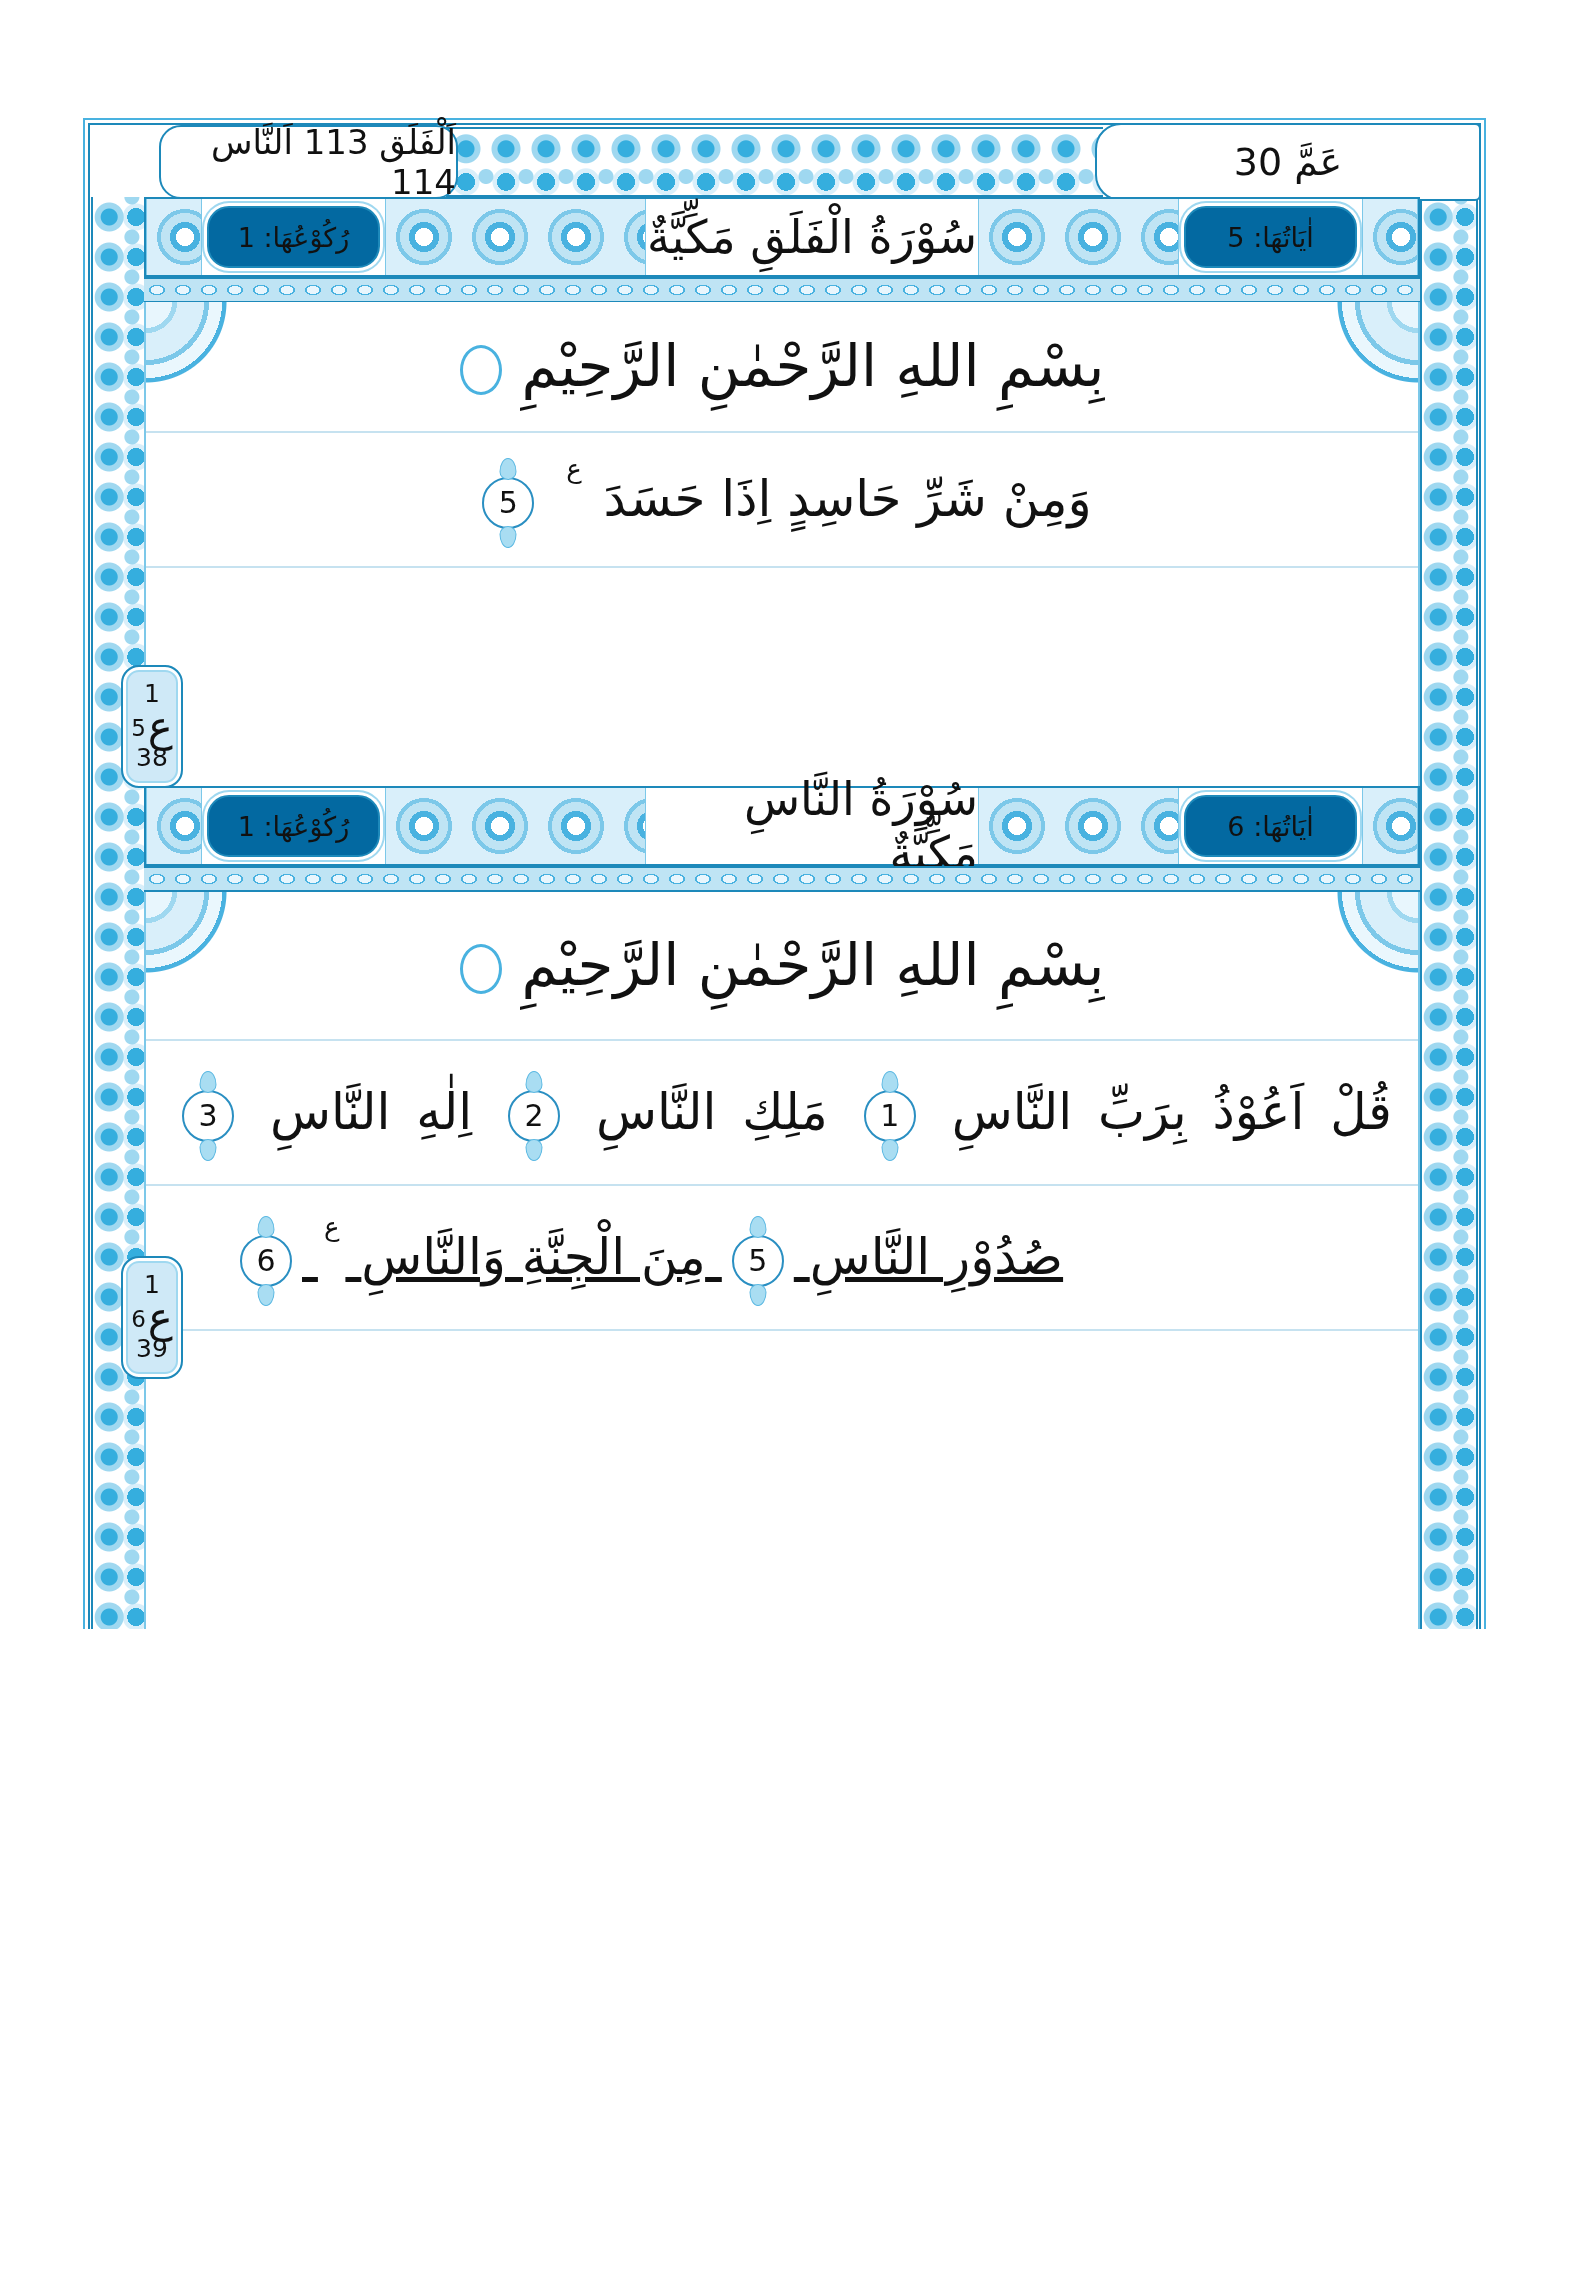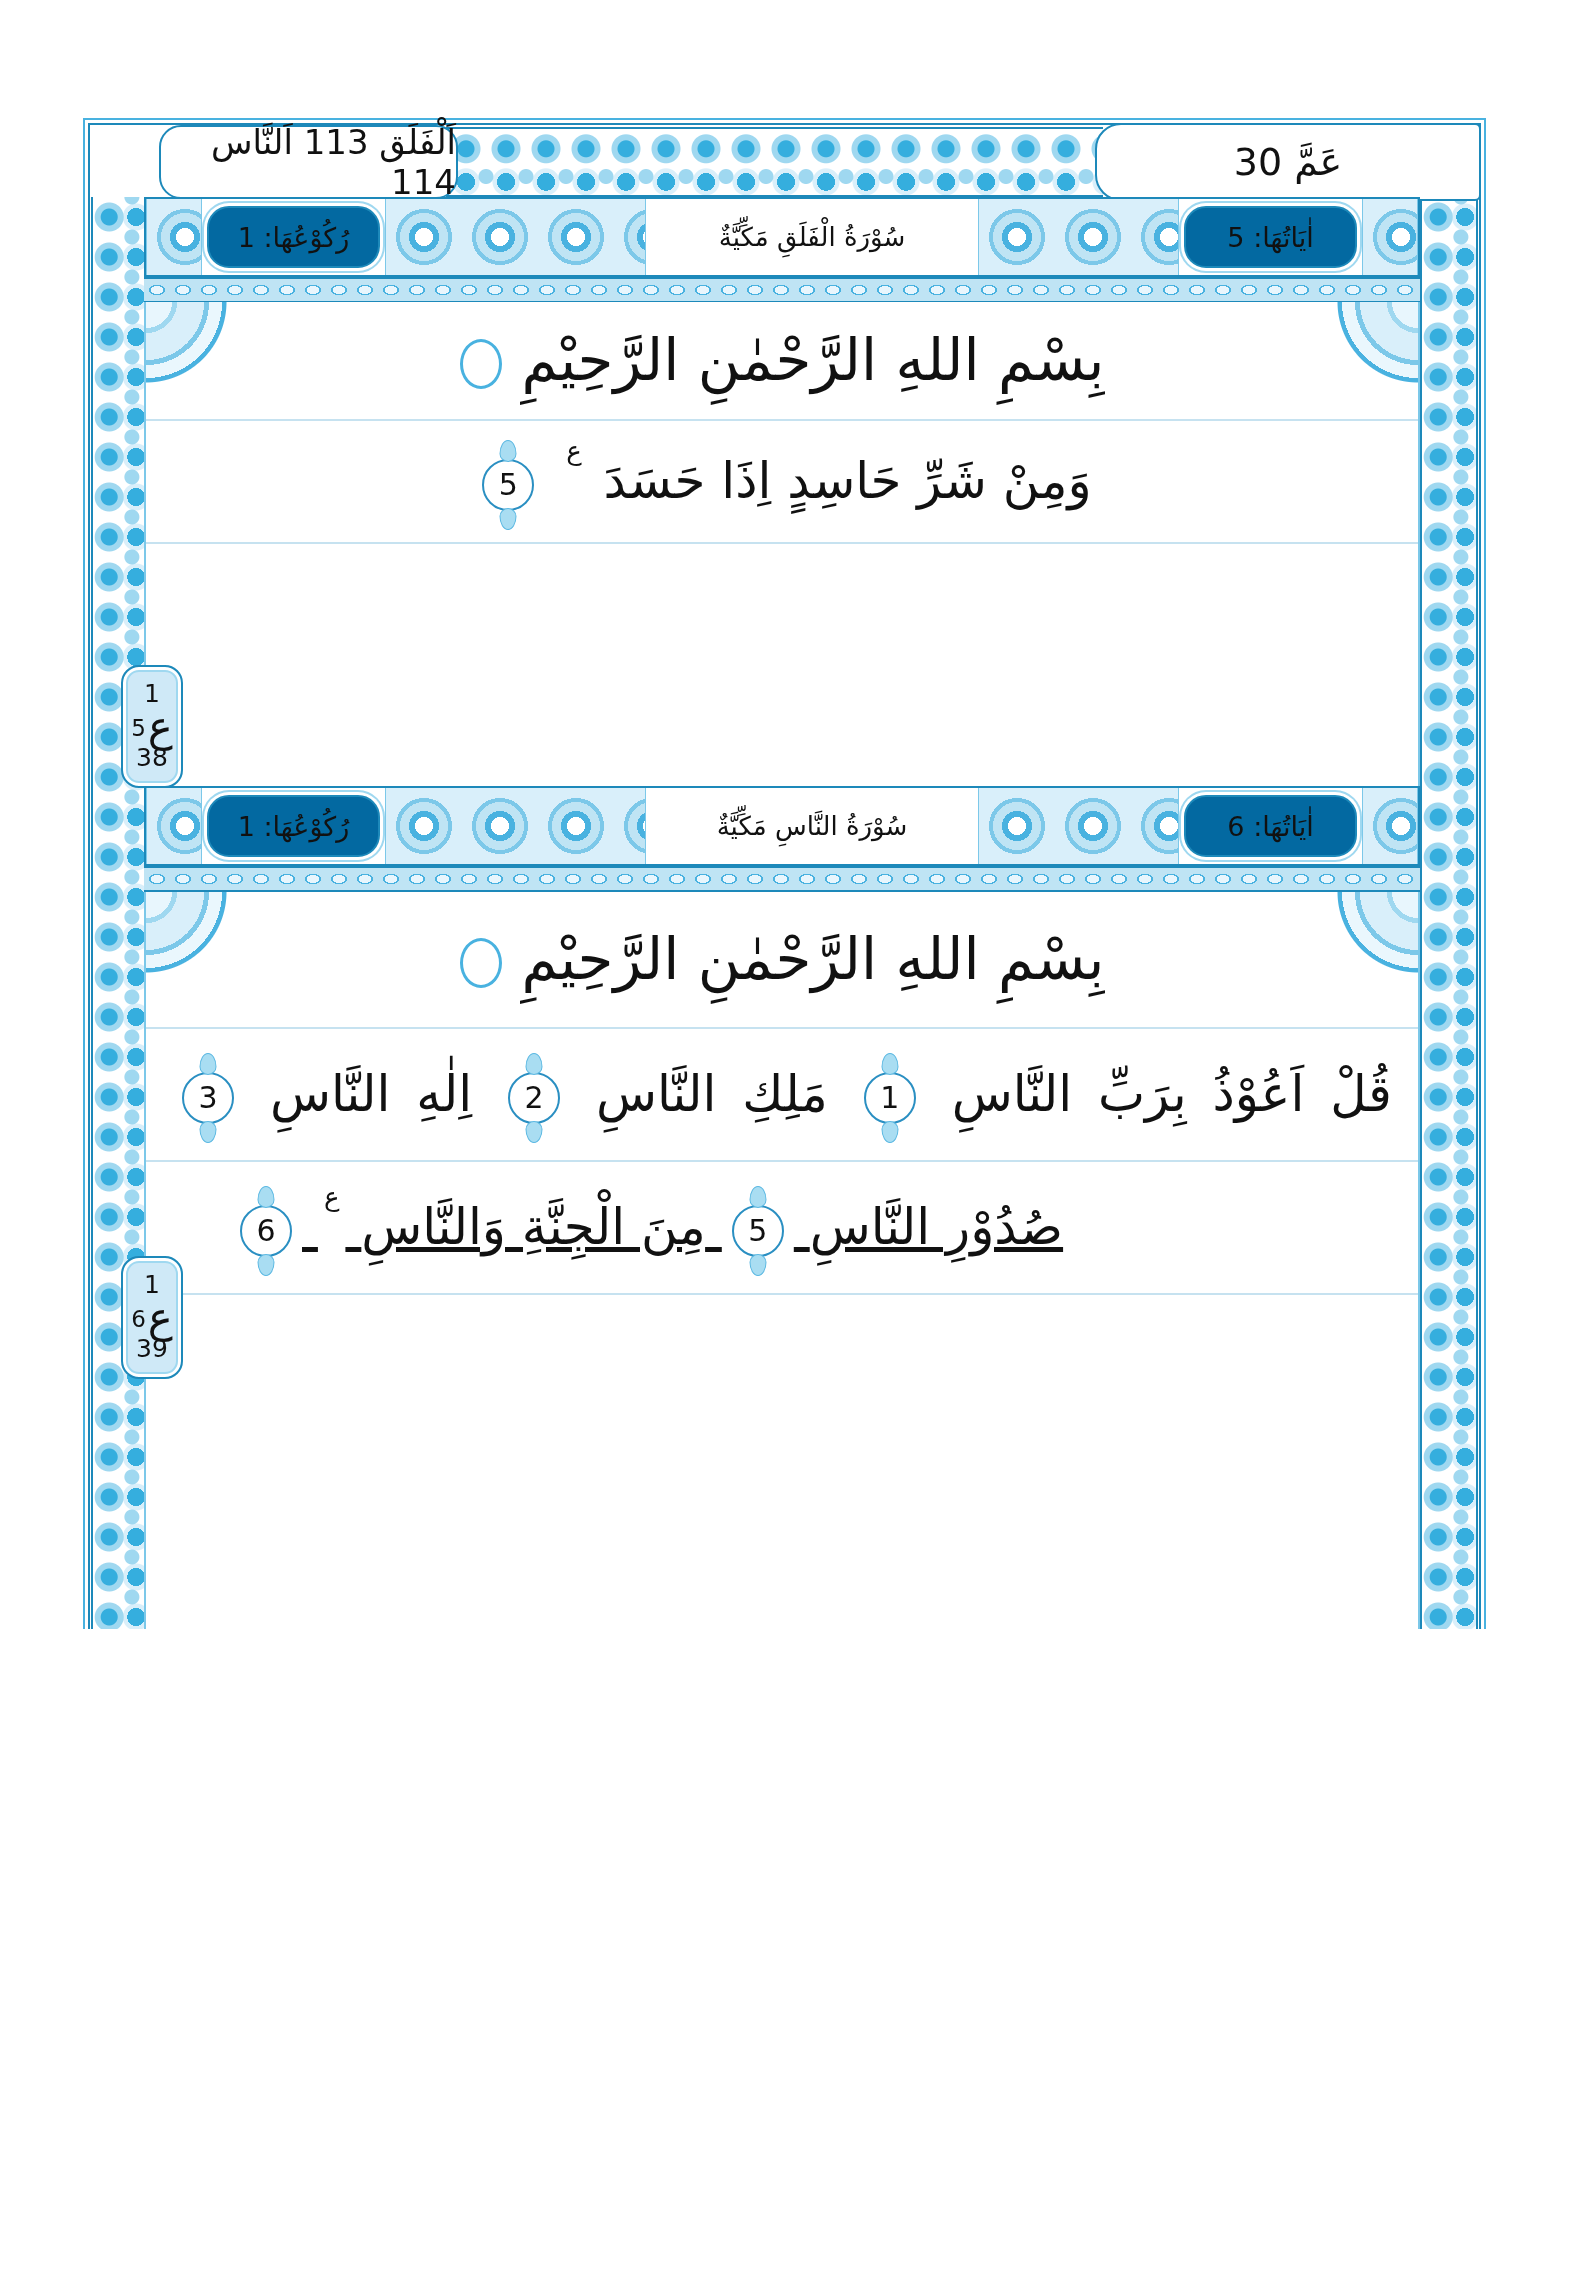--- a/index.html
+++ b/index.html
@@ -46,37 +46,37 @@
           border:2.5px solid #1d89ba;box-sizing:border-box;display:flex;direction:rtl;align-items:stretch;}
   .banner-1{top:197px;} .banner-2{top:786px;}
   .orn{background-color:#bfe4f4;
        background-image:radial-gradient(circle at 50% 50%, #ffffff 0 9px, #49b2e0 9px 15px, #bfe4f4 15px 24px, #7cc8e9 24px 28px, #d9effa 28px);
        background-size:76px 100%;border-right:1.5px solid #7cc8e9;border-left:1.5px solid #7cc8e9;}
   .orn-edge{flex:0 0 54px;} .orn-mid-r{flex:0 0 199px;} .orn-mid-l{flex:0 0 259px;}
   .bcart{flex:0 0 169px;margin:7px 5px;background:#0369a1;border:2.5px solid #1d89ba;border-radius:22px;
          box-shadow:0 0 0 3px #fff, 0 0 0 5px #9fd8f0;
          display:flex;align-items:center;justify-content:center;font-size:27px;direction:rtl;}
   .btitle{flex:1 1 auto;display:flex;align-items:center;justify-content:center;
-          font-size:26px;direction:rtl;}
+          font-size:46px;direction:rtl;}
 
   
   .rope{position:absolute;left:144px;width:1276px;height:26px;z-index:2;background-color:#bfe4f4;
         background-image:radial-gradient(ellipse 11px 7px at 50% 50%, #e8f6fd 0 55%, #49b2e0 56% 75%, transparent 76%);
         background-size:26px 100%;border-top:2px solid #1d89ba;border-bottom:2px solid #1d89ba;box-sizing:border-box;}
   .rope-1{top:277px;} .rope-2{top:866px;}
 
   
   .tframe{position:absolute;left:144px;width:1276px;background:#fff;z-index:2;
           border-left:2px solid #7cc8e9;border-right:2px solid #7cc8e9;box-sizing:border-box;}
   .f1{top:302px;height:484px;} .f2{top:892px;height:1214px;}
   .fan{position:absolute;top:0;width:117px;height:84px;z-index:1;pointer-events:none;}
   .fan-tl{left:0;background:radial-gradient(circle at 0% 0%, #e8f6fd 0 26px, #9fd8f0 26px 31px, #d9effa 31px 58px, #7cc8e9 58px 63px, #eaf7fd 63px 76px, #49b2e0 76px 80px, transparent 81px);}
   .fan-tr{right:0;background:radial-gradient(circle at 100% 0%, #e8f6fd 0 26px, #9fd8f0 26px 31px, #d9effa 31px 58px, #7cc8e9 58px 63px, #eaf7fd 63px 76px, #49b2e0 76px 80px, transparent 81px);}
 
-  .vrow{position:relative;direction:rtl;padding:2px 26px;border-bottom:2px solid #c6e2f0;
+  .vrow{position:relative;direction:rtl;padding:8px 26px;border-bottom:2px solid #c6e2f0;
         font-size:50px;white-space:nowrap;z-index:2;}
   .bism-row{text-align:center;font-size:58px;}
   .f1 .bism-row{height:113px;line-height:113px;}
   .f2 .bism-row{height:131px;line-height:131px;}
   .f1 .vlines .vrow:nth-child(1),.f1 .vlines .vrow:nth-child(2){height:117px;line-height:117px;}
   .f1 .vlines .vrow:nth-child(3){height:135px;line-height:135px;}
   .f2 .vlines .vrow:nth-child(1),.f2 .vlines .vrow:nth-child(2){height:127px;line-height:127px;}
   .f2 .vlines .vrow:nth-child(3){height:129px;line-height:129px;}
   .vrow.justify{text-align:justify;text-align-last:justify;}
   .vrow.center{text-align:center;white-space:normal;}

